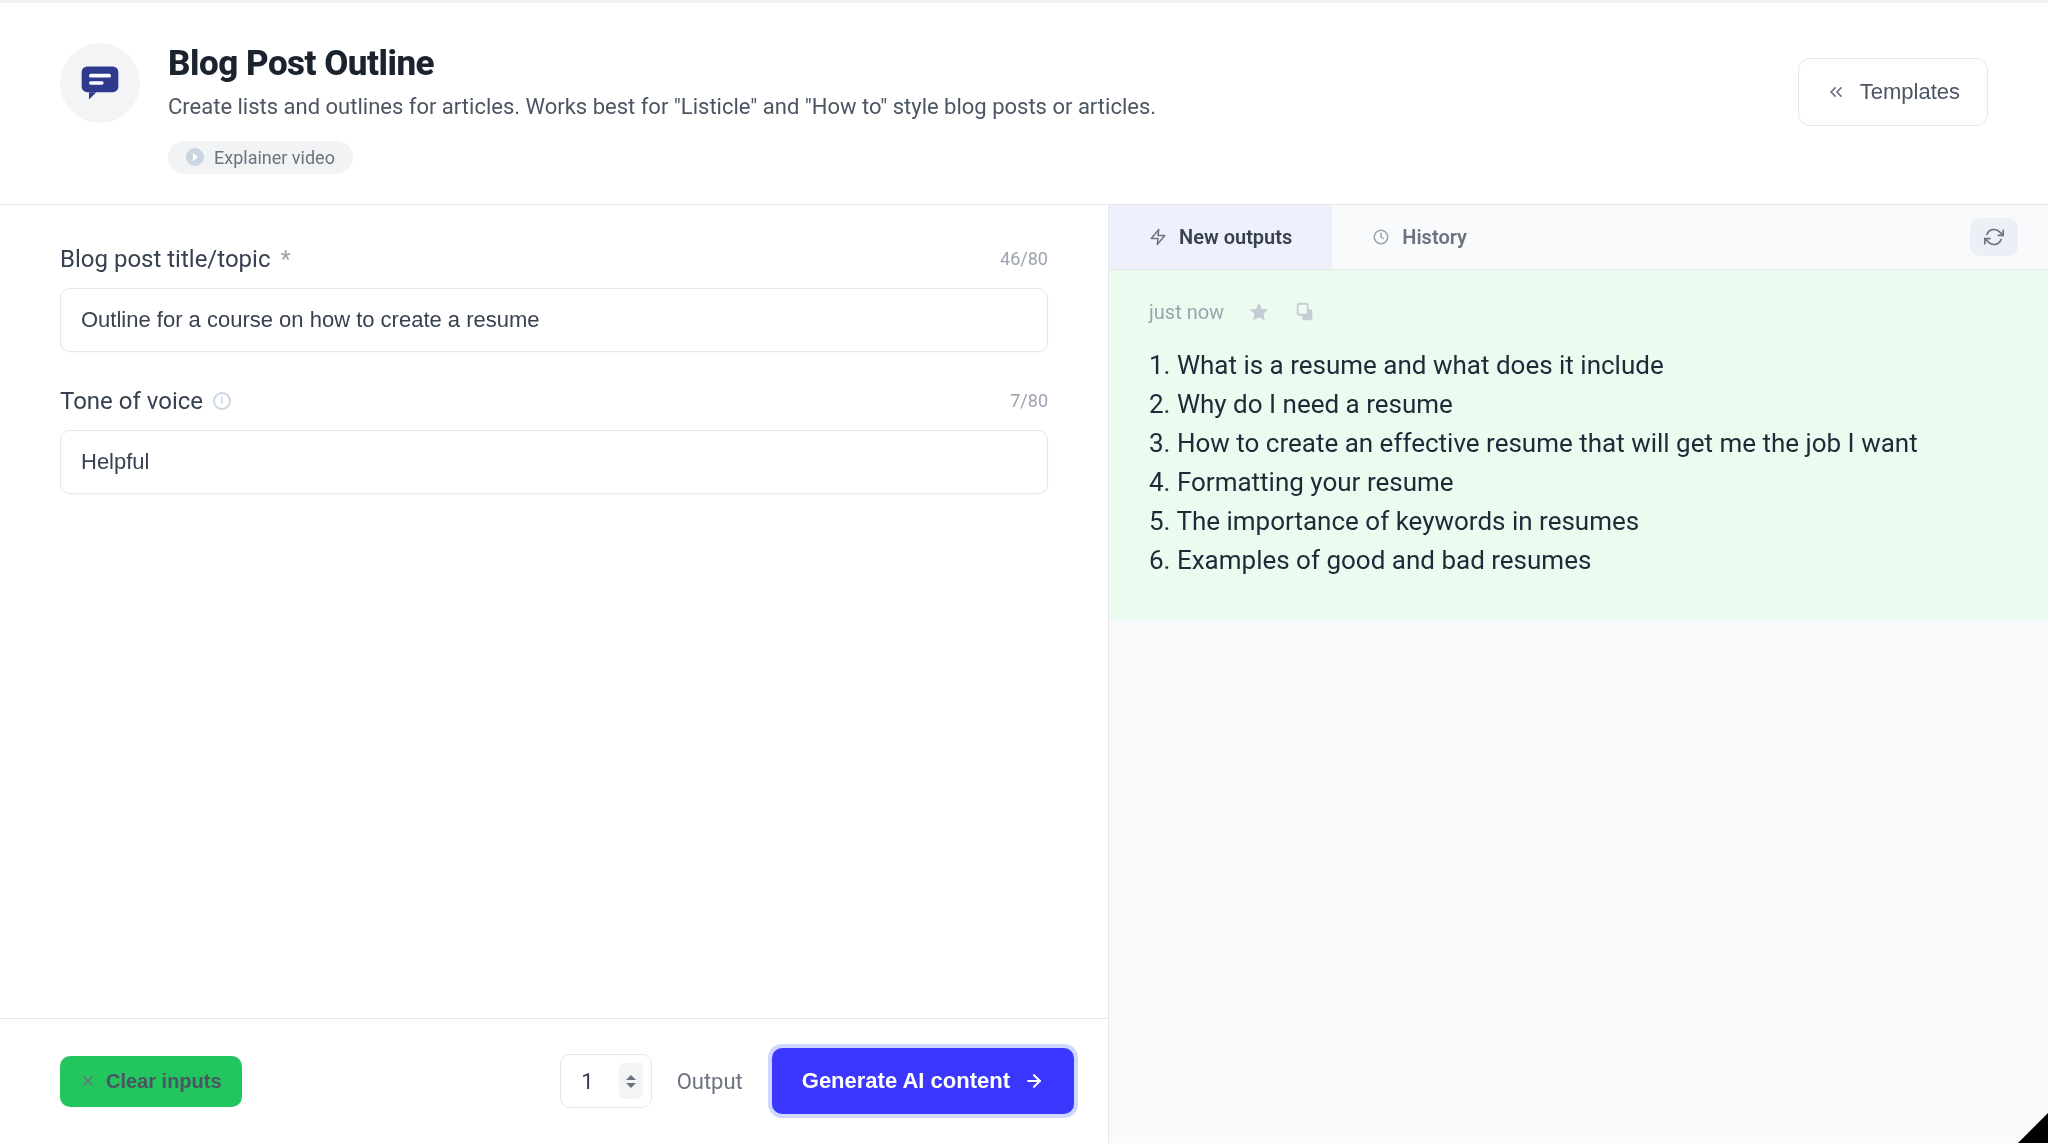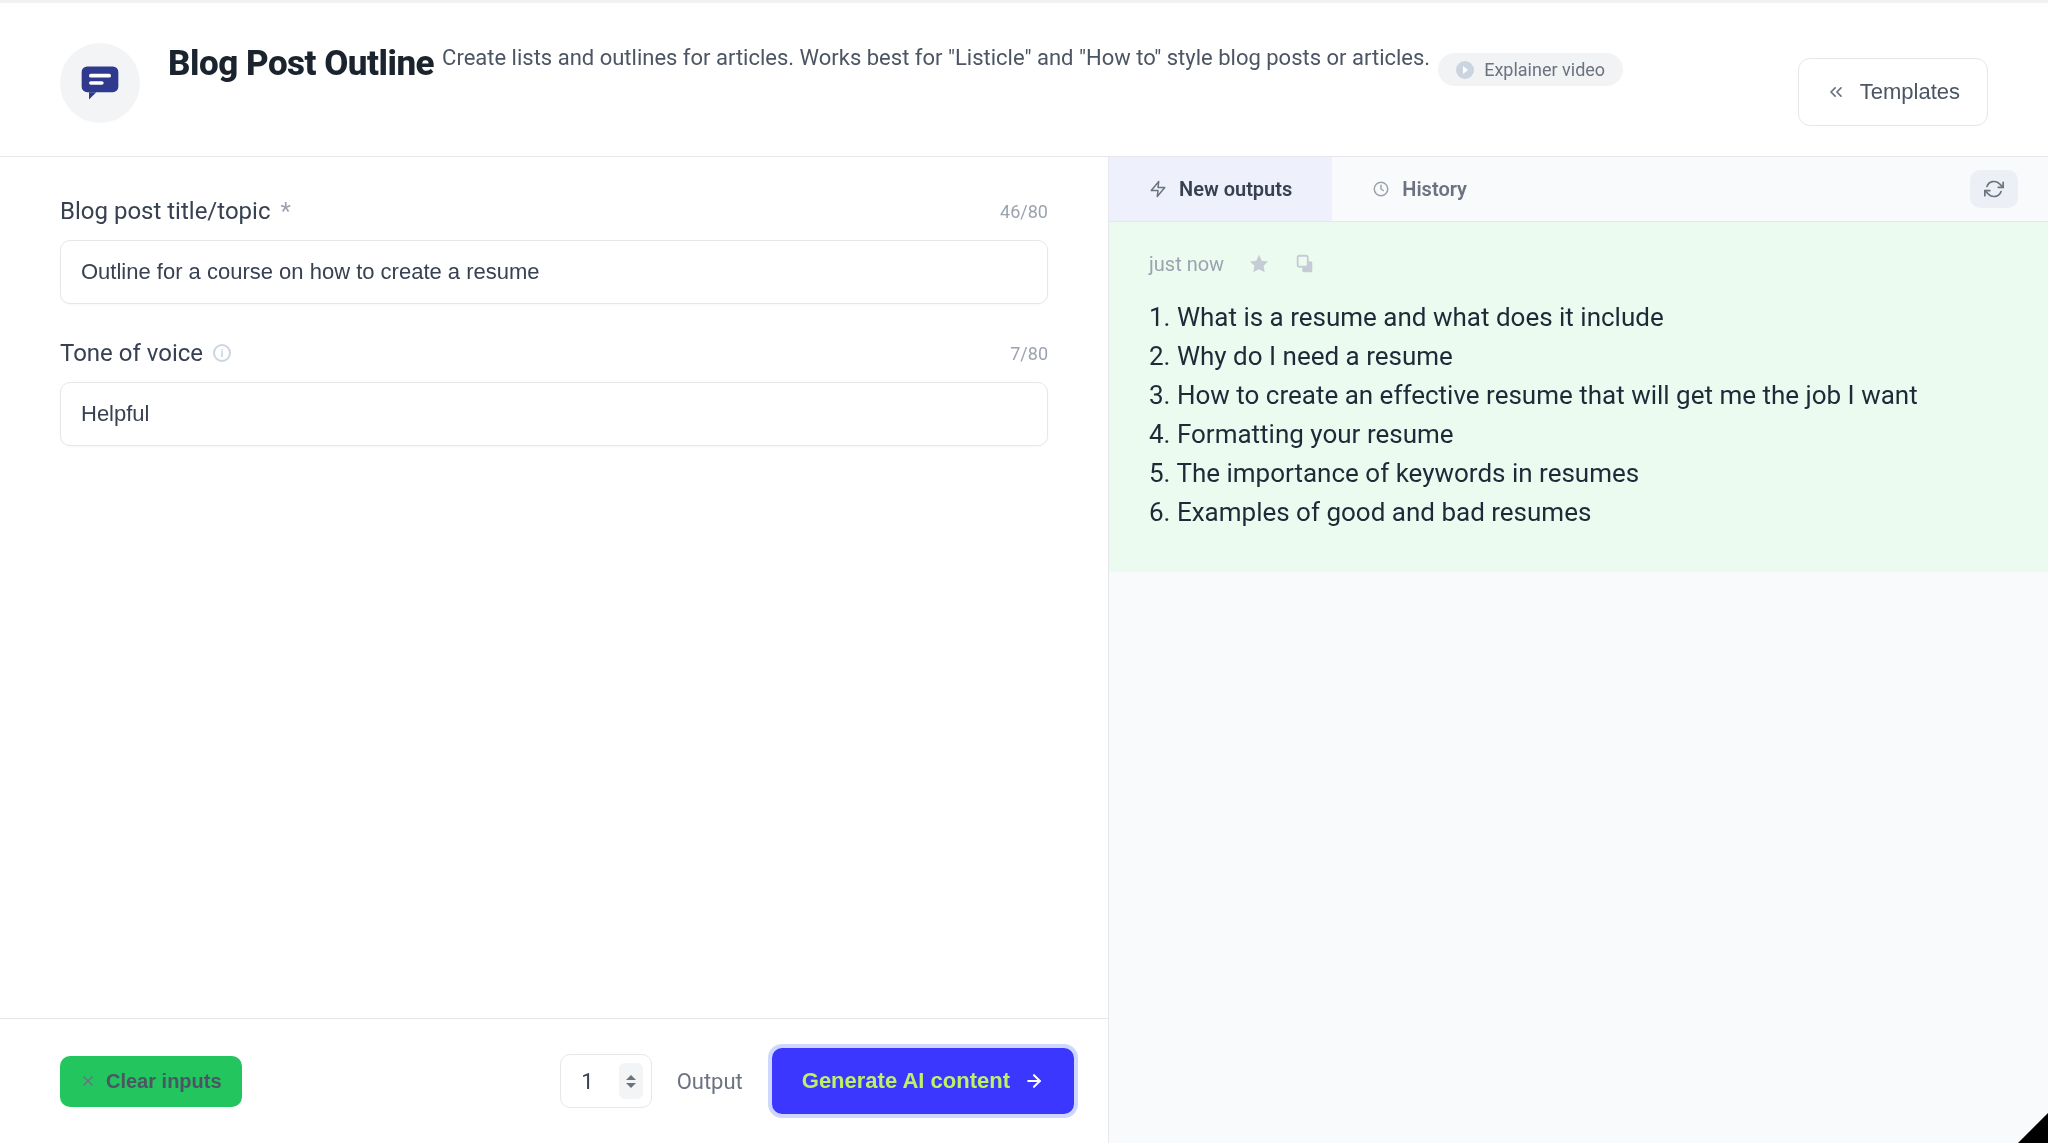--- a/index.html
+++ b/index.html
@@ -45,20 +45,21 @@
       align-items: center;
       justify-content: center;
       flex-shrink: 0;
     }
     .header-icon svg {
       width: 44px;
       height: 44px;
     }
     .header-title-block {
       display: flex;
+      flex-direction: column;
       gap: 8px;
     }
     .page-title {
       font-size: 35px;
       font-weight: 800;
       color: #1a232e;
       letter-spacing: -0.5px;
     }
     .page-subtitle {
       font-size: 22px;
@@ -232,21 +233,21 @@
       border-right: 5px solid transparent;
     }
     .stepper .up { border-bottom: 5px solid #6b7280; margin-bottom: 3px; }
     .stepper .down { border-top: 5px solid #6b7280; }
     .output-lbl { font-size: 22px; color: #6b7280; }
     .generate-btn {
       display: flex;
       align-items: center;
       gap: 14px;
       background: #3b37ff;
-      color: #bef264;
+      color: #ffffff;
       border: 4px solid #cdd7ff;
       border-radius: 14px;
       padding: 20px 30px;
       font-size: 22px;
       font-weight: 700;
       cursor: pointer;
       box-shadow: 0 0 0 2px #3b37ff inset;
     }
 
     

